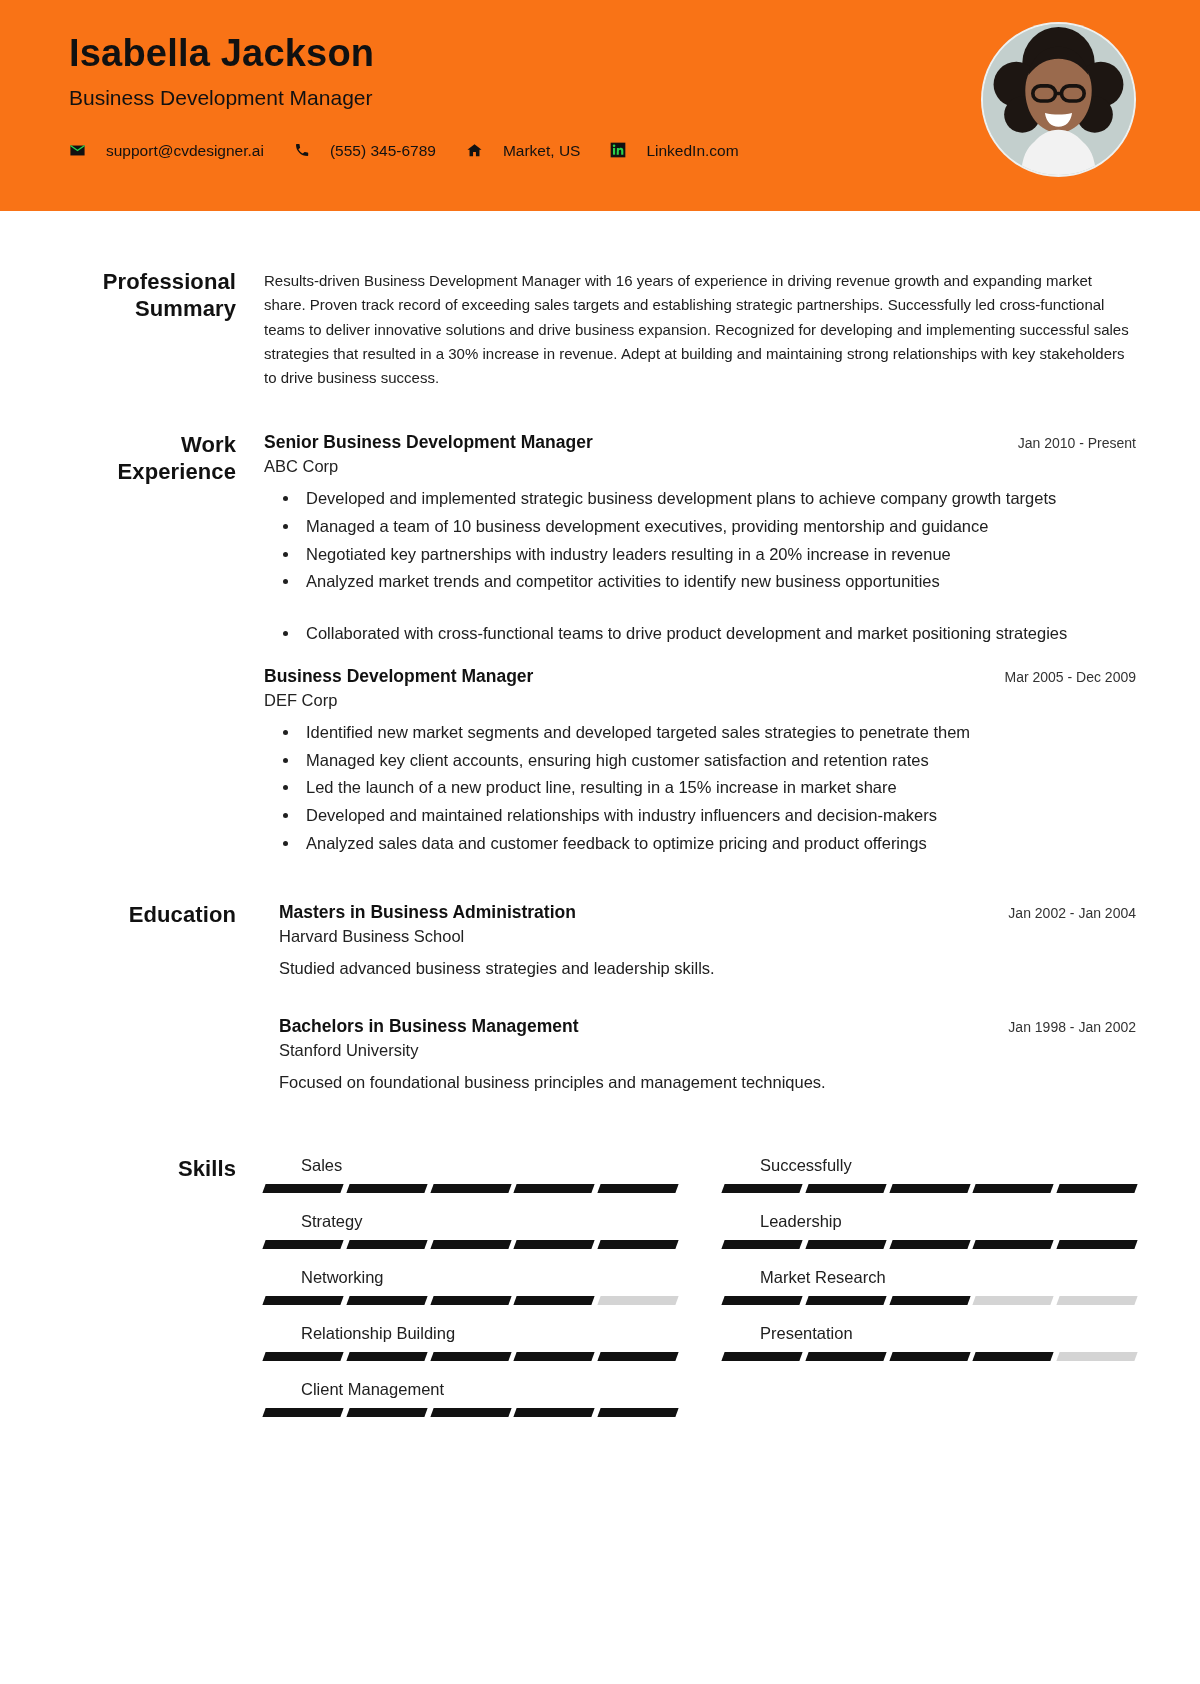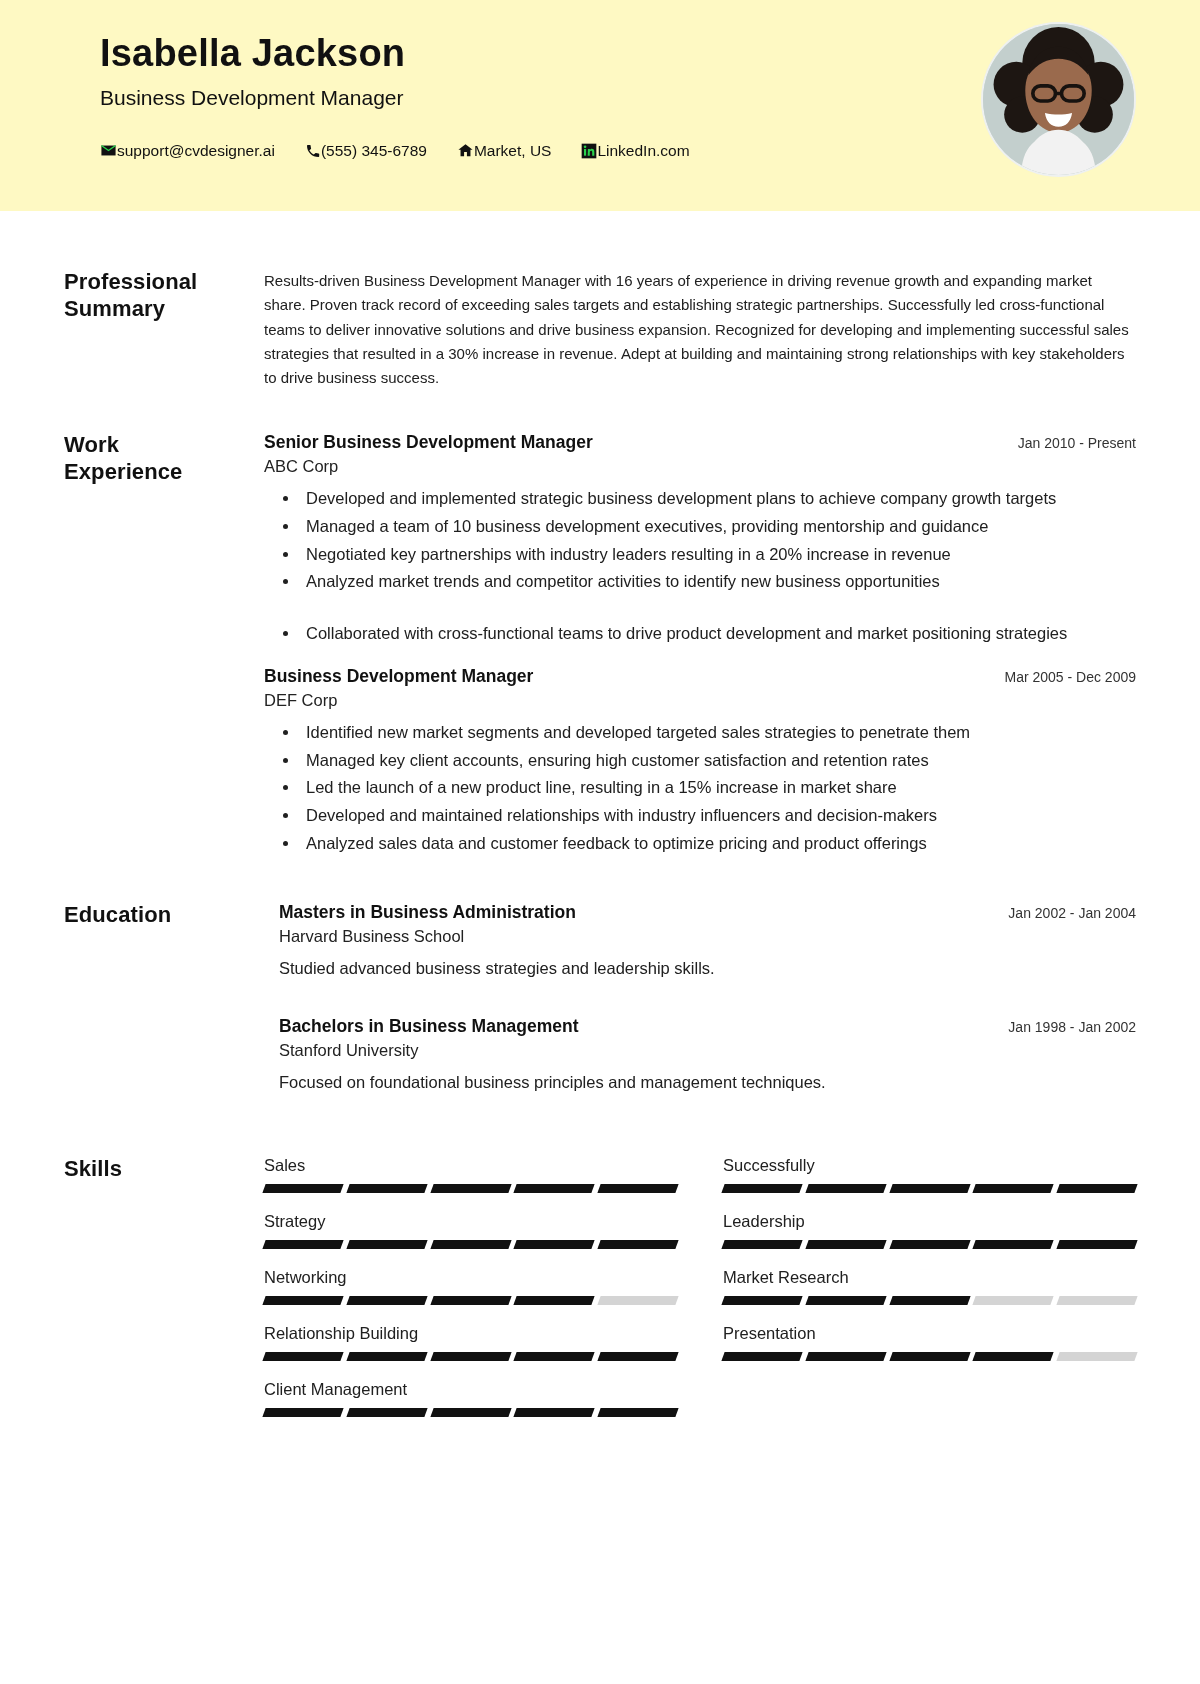--- a/index.html
+++ b/index.html
@@ -9,24 +9,24 @@
     background: #ffffff;
     color: #1a1a1a;
     width: 1200px;
     min-height: 1684px;
     position: relative;
   }
   .page { width:1200px; min-height:1684px; position:relative; background:#fff; }
 
   
   .header {
-    background: #fef9c3;
+    background: #f97316;
     height: 211px;
     position: relative;
-    padding: 0 100px;
+    padding: 0 69px;
   }
   .header-inner { padding-top: 32px; }
   .name {
     font-size: 38px;
     font-weight: bold;
     letter-spacing: .2px;
     color: #111;
     line-height: 1.15;
   }
   .job-title {
@@ -36,41 +36,42 @@
     margin-top: 10px;
   }
   .contacts {
     margin-top: 32px;
     display: flex;
     align-items: center;
     gap: 30px;
     font-size: 15.5px;
     color: #111;
   }
-  .contact-item { display:flex; align-items:center; gap:0; white-space:nowrap; }
+  .contact-item { display:flex; gap:20px; white-space:nowrap; }
   .contact-item svg { display:block; }
   .avatar {
     position:absolute;
     right: 64px;
     top: 22px;
     width: 155px;
     height: 155px;
     border-radius: 50%;
     overflow: hidden;
     border: 2px solid rgba(255,255,255,.65);
     background: #cfd8d6;
   }
   .avatar svg { display:block; width:100%; height:100%; }
 
   
   .content { padding: 58px 64px 40px 64px; }
   .section { display:flex; width:100%; margin-bottom: 0; }
   .sec-label {
     width: 200px;
     flex: 0 0 200px;
+    text-align: right;
     padding-right: 28px;
     font-size: 22px;
     font-weight: bold;
     color: #111;
     line-height: 1.22;
     letter-spacing: .1px;
   }
   .sec-body { flex: 1 1 auto; min-width:0; }
 
   .summary-text {
@@ -101,21 +102,21 @@
   .edu-desc { font-size: 16.5px; color:#202020; margin-top: 13px; }
 
   
   .skills-grid {
     display:grid;
     grid-template-columns: 1fr 1fr;
     column-gap: 46px;
     row-gap: 0;
   }
   .skill { margin-bottom: 19px; }
-  .skill-name { font-size: 16.5px; color:#202020; margin-bottom: 9px; }
+  .skill-name { font-size: 16.5px; color:#202020; margin-bottom: 9px; margin-left: 37px; }
   .skill-bar { display:flex; gap: 6px; height: 9px; }
   .seg {
     flex: 1 1 0;
     height: 9px;
     background: #111111;
     transform: skewX(-20deg);
   }
   .seg.off { background: #d4d4d4; }
 
   .spacer-lg { height: 42px; }

